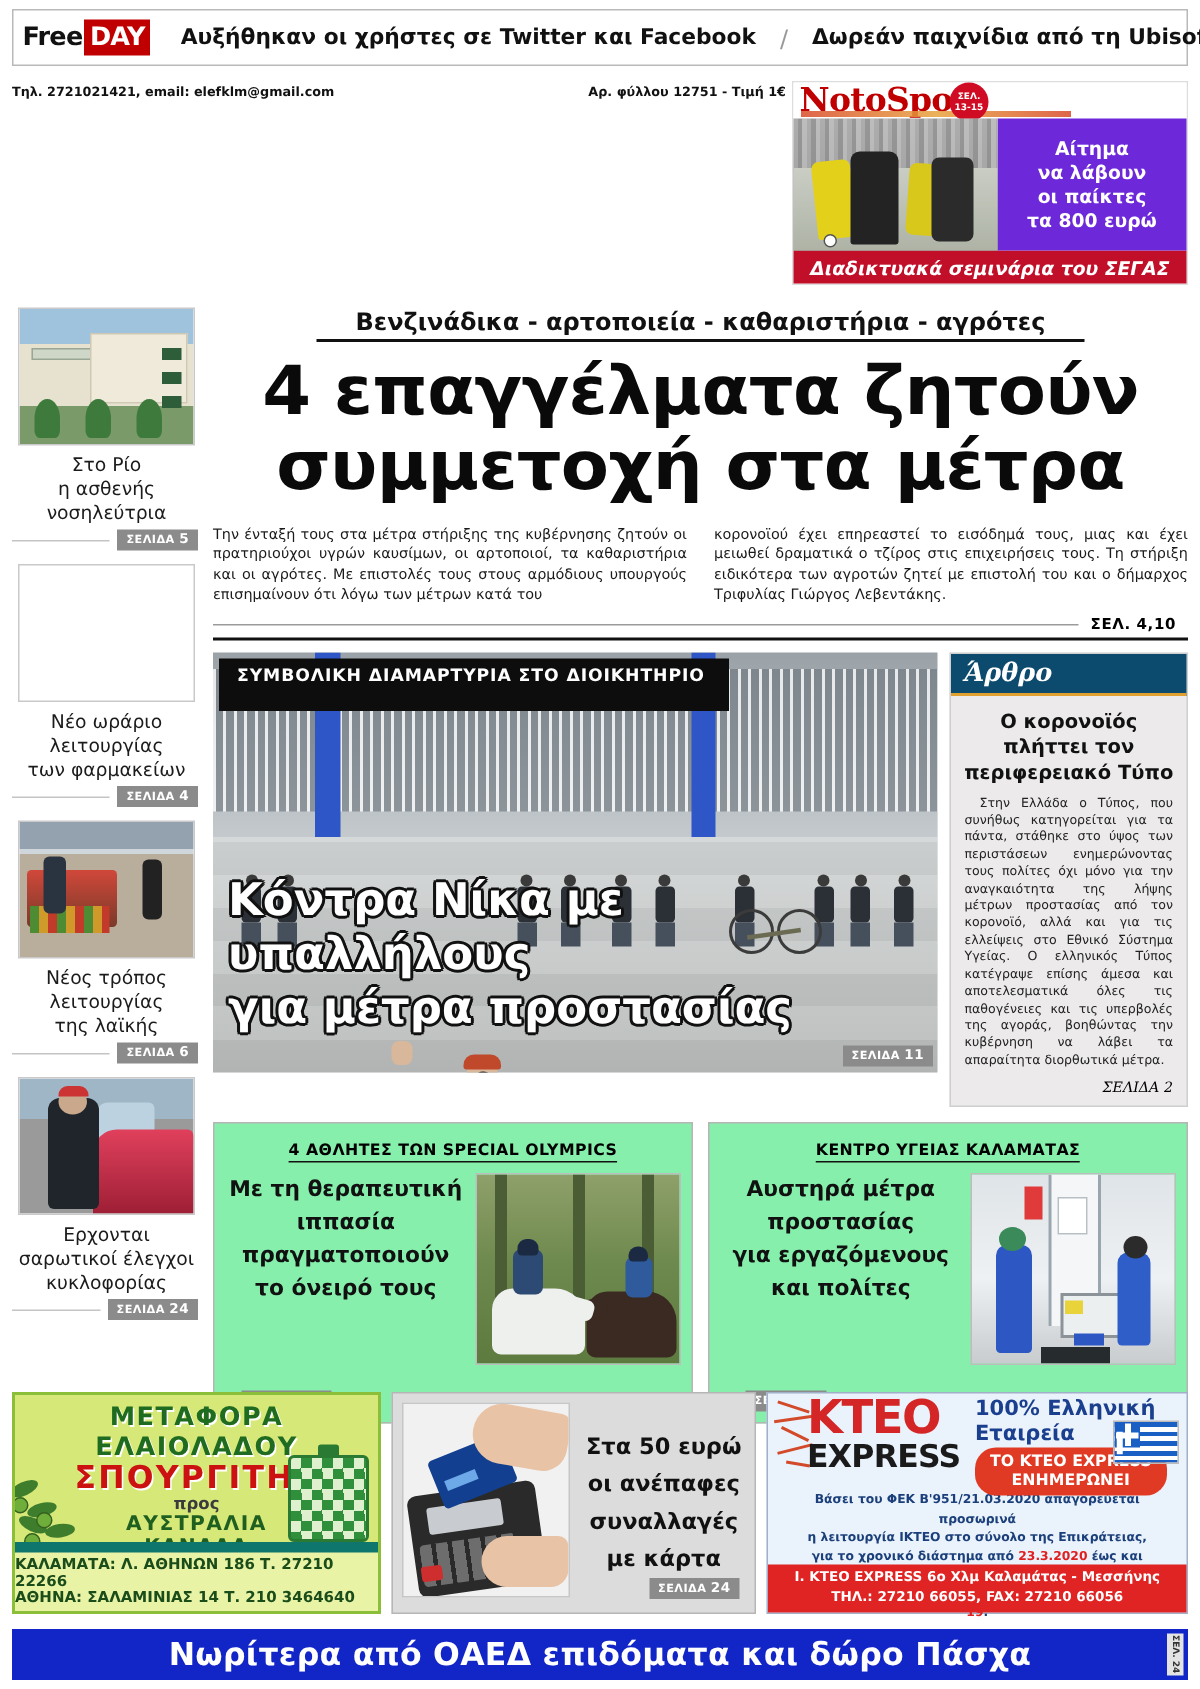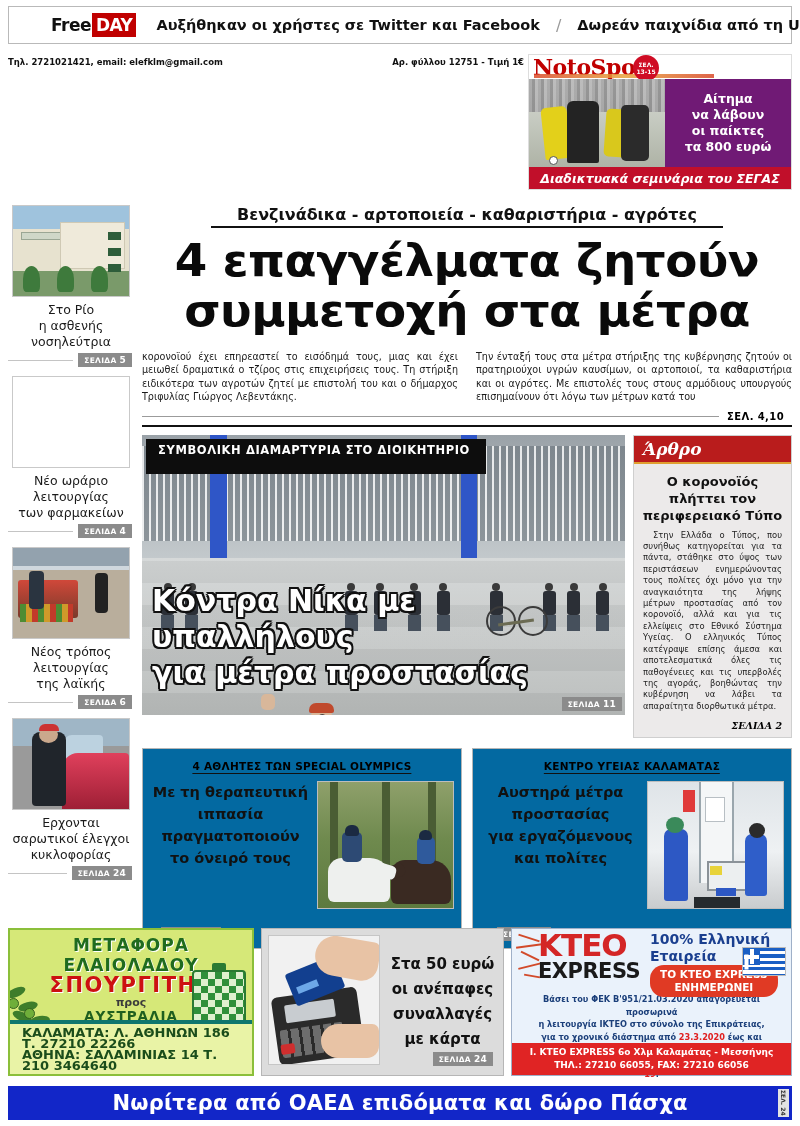--- a/index.html
+++ b/index.html
@@ -14,21 +14,21 @@
   
   .topstrip {
     position: absolute; left: 8px; top: 6px; width: 784px; height: 38px;
     border: 1px solid #b9b9b9; background: #fff;
     display: flex; align-items: center;
   }
   .freeday {
     margin-left: 4px; display: flex; align-items: center;
     font-weight: bold; font-size: 17px; letter-spacing: -0.5px;
   }
-  .freeday .free { color: #111; padding: 1px 1px 1px 2px; margin-left: 36px; }
+  .freeday .free { color: #111; padding: 1px 1px 1px 2px; }
   .freeday .day { color: #fff; background: #c00000; padding: 2px 4px; }
   .topstrip .divline { width: 1px; height: 36px; background: #c3c3c3; margin: 0 10px; }
   .tsitem {
     font-size: 14.5px; font-weight: bold; color: #111; white-space: nowrap;
   }
   .tsslash { font-size: 16px; color: #999; margin: 0 16px; }
   .tsfill { flex: 1; }
 
   
   .infoline {
@@ -99,21 +99,21 @@
     background:#e3d01a; border-radius:5px 5px 2px 2px; transform:rotate(-6deg); }
   .p-black1 { position:absolute; left:38px; bottom:4px; width:32px; height:62px;
     background:#232323; border-radius:6px 6px 2px 2px; }
   .p-yellow2 { position:absolute; left:76px; bottom:10px; width:22px; height:48px;
     background:#d9c81c; border-radius:5px; transform:rotate(4deg); }
   .p-black2 { position:absolute; left:92px; bottom:6px; width:28px; height:56px;
     background:#2b2b2b; border-radius:5px; }
   .p-ball { position:absolute; left:20px; bottom:2px; width:9px; height:9px;
     background:#fff; border-radius:50%; border:1px solid #555; }
   .nototext {
-    flex: 1; background: #701a75; color: #fff;
+    flex: 1; background: #6d28d9; color: #fff;
     display: flex; flex-direction: column; align-items: center; justify-content: center;
     font-size: 12.5px; font-weight: bold; line-height: 16px; text-align: center;
   }
   .notofoot {
     height: 22px; background: #c10f2a; color: #fff;
     display: flex; align-items: center; justify-content: center;
     font-style: italic; font-weight: bold; font-size: 12.5px;
   }
 
   
@@ -189,40 +189,40 @@
     position: absolute; left: 10px; bottom: 24px; width: 440px;
     color: #fff; font-size: 30px; font-weight: bold; line-height: 36px;
     text-shadow: -1.6px -1.6px 0 #111, 1.6px -1.6px 0 #111, -1.6px 1.6px 0 #111, 1.6px 1.6px 0 #111,
                  0 2px 0 #111, 2px 0 0 #111, -2px 0 0 #111, 0 -2px 0 #111;
   }
   .bigbadge { position: absolute; right: 3px; bottom: 4px; }
 
   
   .arthro { width: 159px; background: #eceaea; border: 1px solid #cfcfcf; position: relative; }
   .arthro-hd {
-    background: #b91c1c; color: #fff; font-family: "DejaVu Serif","Liberation Serif",serif;
+    background: #0c4a6e; color: #fff; font-family: "DejaVu Serif","Liberation Serif",serif;
     font-style: italic; font-weight: bold; font-size: 17px; padding: 3px 0 3px 9px;
     border-bottom: 2px solid #e0a030;
   }
   .arthro-title {
     text-align: center; font-size: 13px; font-weight: bold; line-height: 17px;
     padding: 9px 7px 6px; color: #111;
   }
   .arthro-body {
     font-size: 8.4px; line-height: 11.4px; text-align: justify; color: #222;
     padding: 0 9px 6px; text-indent: 10px;
   }
   .arthro-sel {
-    text-align: right; font-size: 9.5px; font-style: italic; font-weight: bold;
+    text-align: right; font-size: 9.5px; font-style: italic; font-weight: normal;
     padding: 2px 9px 6px; font-family: "DejaVu Serif","Liberation Serif",serif;
   }
 
   
   .midrow { display: flex; gap: 10px; margin-top: 10px; }
-  .midbox { flex: 1; border: 1px solid #b5b5b5; padding: 6px 7px 5px; background: #0369a1; height: 201px; position: relative; }
+  .midbox { flex: 1; border: 1px solid #b5b5b5; padding: 6px 7px 5px; background: #86efac; height: 201px; position: relative; }
   .midhd {
     text-align: center; font-size: 10.5px; font-weight: bold; letter-spacing: .3px;
     border-bottom: 1.5px solid #111; display: inline-block; margin: 0 auto 7px;
     position: relative; left: 50%; transform: translateX(-50%); padding-bottom: 1px; white-space: nowrap;
   }
   .midcontent { display: flex; gap: 6px; }
   .midtitle { flex: 1; text-align: center; font-size: 14.5px; font-weight: bold; line-height: 22px; color: #111; }
   .midphoto { width: 137px; height: 128px; border: 1px solid #bdbdbd; overflow: hidden; position: relative; }
   .midbadge { position: absolute; left: 18px; bottom: 7px; }
   .midbadge2 { position: absolute; left: 24px; bottom: 7px; }
@@ -259,22 +259,22 @@
   .ad-olive { width: 246px; height: 148px; border: 2px solid #8bbf3a; background: #d6e878; position: relative; overflow: hidden; }
   .ad-olive .l1 { text-align:center; font-size: 17px; font-weight: bold; color:#1f6b1f; margin-top: 5px; letter-spacing:1px;
                   text-shadow: 1px 1px 0 #fff; }
   .ad-olive .l2 { text-align:center; font-size: 21px; font-weight: bold; color:#cc1111; letter-spacing:1.5px; margin-top:-2px;
                   text-shadow: 1px 1px 0 #fff; }
   .ad-olive .pros { text-align:center; font-size: 11px; font-weight:bold; color:#3b3b3b; margin-top:-1px; }
   .ad-olive .dest { text-align:center; font-size: 13.5px; font-weight:bold; color:#1f5f1f; line-height:15px; letter-spacing:1px; }
   .ad-olive .all { text-align:center; font-size: 14px; font-weight:bold; color:#cc1111; letter-spacing:.8px; margin-top:1px; }
   .ad-olive .all span.k { color:#1f5f1f; font-size:12px; }
   .ad-olive .addr { position:absolute; left:0; bottom:0; width:100%; background:#e9f3a6;
-                    border-top:4px solid #0f766e; font-size: 13px; font-weight:bold; color:#1b4d1b;
-                    padding:3px 12px; line-height:11px; }
+                    border-top:7px solid #0f766e; font-size: 10px; font-weight:bold; color:#1b4d1b;
+                    padding:3px 0; line-height:11px; }
   .olive-branch { position:absolute; left:-6px; top:48px; width:66px; height:62px; }
   .olive-branch i { position:absolute; width:20px; height:9px; background:#3e7d2b; border-radius:50%; display:block; }
   .olive-branch u { position:absolute; width:11px; height:11px; background:#6fae3a; border-radius:50%; display:block; border:1px solid #35621f; }
   .olive-can { position:absolute; right:6px; top:40px; width:54px; height:58px;
                background: repeating-conic-gradient(#2f8f3a 0 25%, #dff0cf 0 50%) 0 0/14px 14px;
                border:2px solid #2a7a33; border-radius:4px; }
   .olive-can:before { content:""; position:absolute; left:18px; top:-9px; width:14px; height:9px; background:#2a7a33; border-radius:2px; }
 
   .ad-card { width: 243px; height: 148px; border: 1px solid #b6b6b6; background: #dcdcdc; position: relative; padding: 6px; }
   .ad-card .inner { display: flex; gap: 8px; height: 100%; }
@@ -519,22 +519,22 @@
   <div class="rightarea">
 
     <div class="kicker">Βενζινάδικα - αρτοποιεία - καθαριστήρια - αγρότες</div>
 
     <div class="headline">
       <div>4 επαγγέλματα ζητούν</div>
       <div>συμμετοχή στα μέτρα</div>
     </div>
 
     <div class="lead">
+      <div>Την ένταξή τους στα μέτρα στήριξης της κυβέρνησης ζητούν οι πρατηριούχοι υγρών καυσίμων, οι αρτοποιοί, τα καθαριστήρια και οι αγρότες. Με επιστολές τους στους αρμόδιους υπουργούς επισημαίνουν ότι λόγω των μέτρων κατά του</div>
       <div>κορονοϊού έχει επηρεαστεί το εισόδημά τους, μιας και έχει μειωθεί δραματικά ο τζίρος στις επιχειρήσεις τους. Τη στήριξη ειδικότερα των αγροτών ζητεί με επιστολή του και ο δήμαρχος Τριφυλίας Γιώργος Λεβεντάκης.</div>
-      <div>Την ένταξή τους στα μέτρα στήριξης της κυβέρνησης ζητούν οι πρατηριούχοι υγρών καυσίμων, οι αρτοποιοί, τα καθαριστήρια και οι αγρότες. Με επιστολές τους στους αρμόδιους υπουργούς επισημαίνουν ότι λόγω των μέτρων κατά του</div>
     </div>
 
     <div class="selline">
       <div class="rule"></div>
       <div class="sel">ΣΕΛ. 4,10</div>
     </div>
 
     <div class="bigrow">
 
       <div class="bigphoto">

